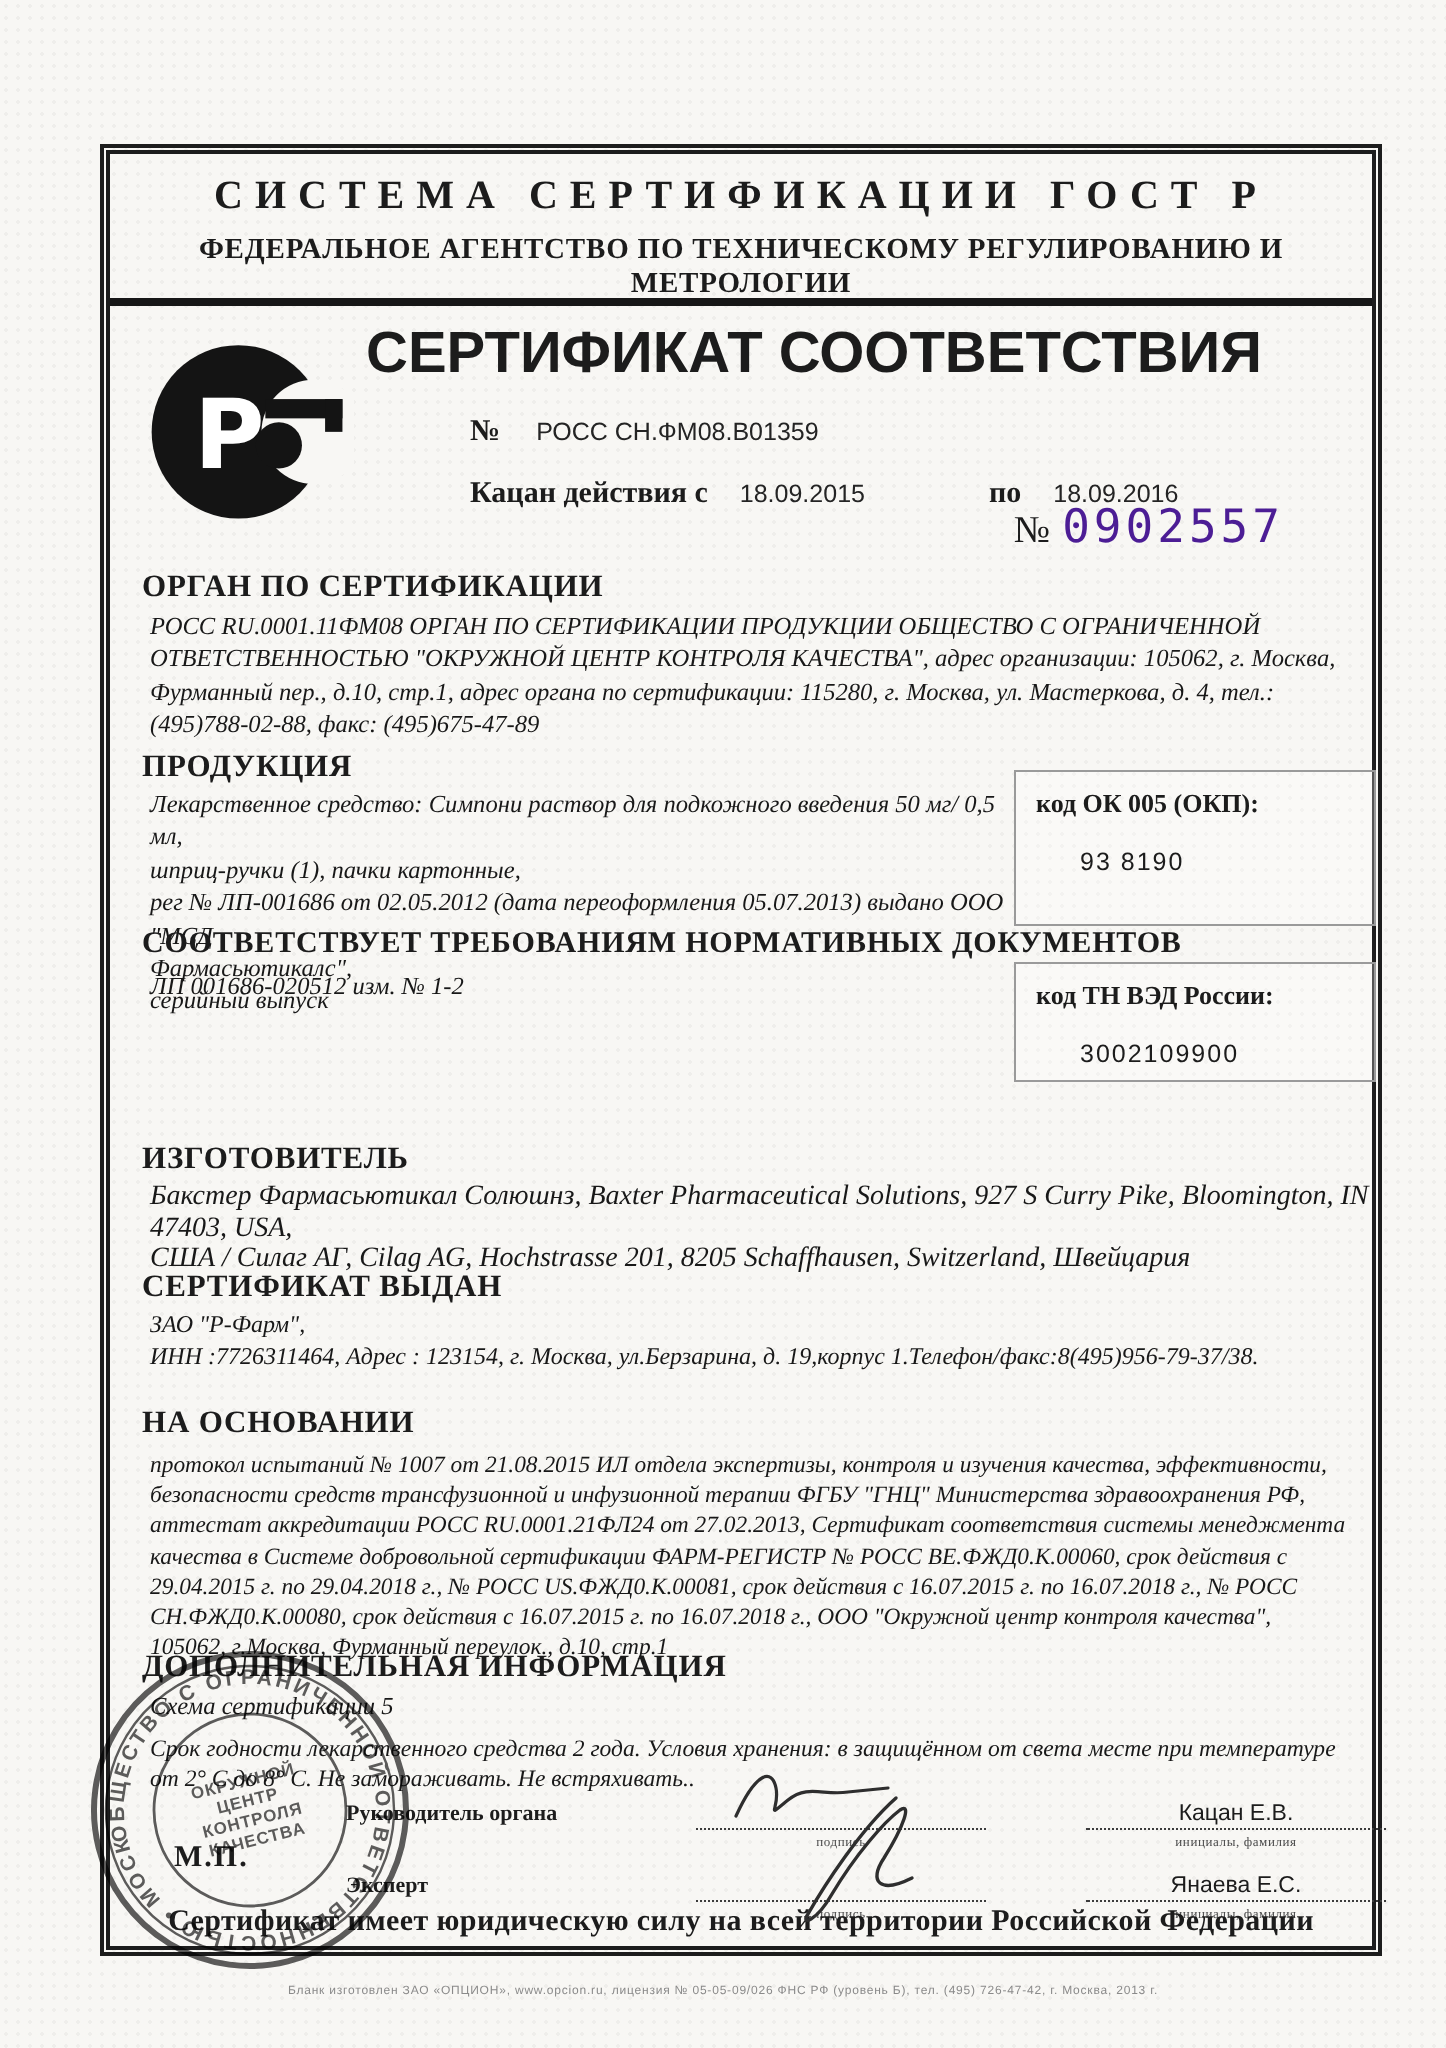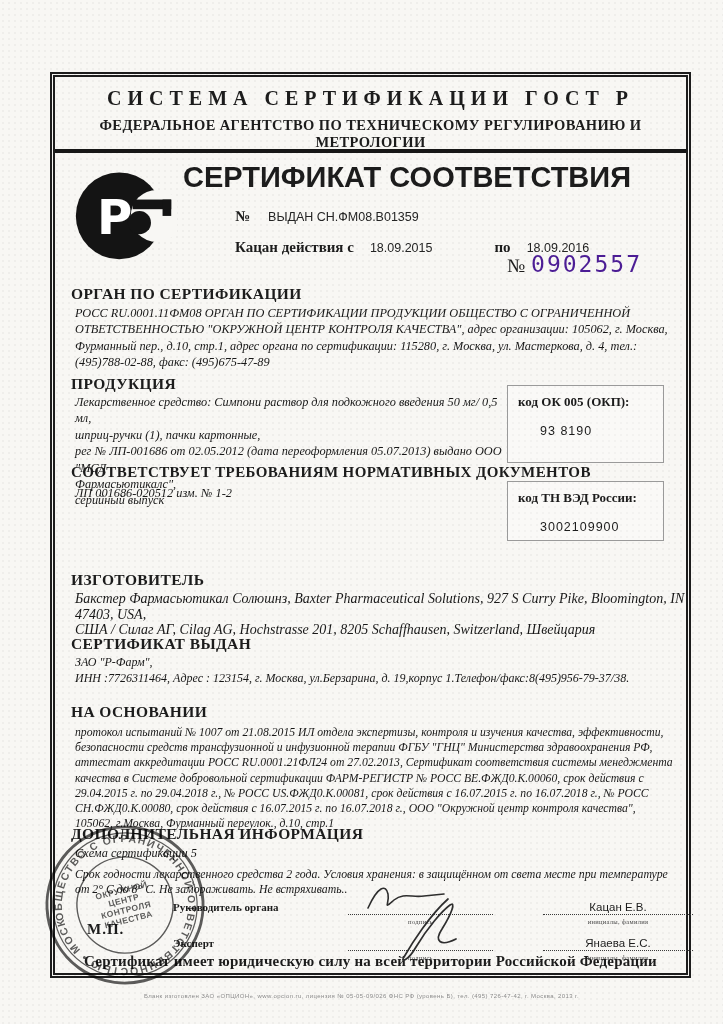--- a/index.html
+++ b/index.html
@@ -52,21 +52,21 @@
   .formno .no-sign { font-size:19px; font-weight:normal; }
   .formno .digits {
     font-family:"DejaVu Sans Mono", monospace;
     font-size:23px; letter-spacing:2px; color:#4c1d95; margin-left:6px;
   }
 
   .sec-h { position:absolute; font-weight:bold; font-size:15.5px; letter-spacing:0.4px; white-space:nowrap; }
   .sec-t { position:absolute; font-style:italic; font-size:12.3px; line-height:16.4px; white-space:pre-line; color:#181818; }
 
   .codebox {
-    position:absolute; left:452px; width:157px;
+    position:absolute; left:452px; width:181px;
     border:1px solid #9a9a9a; background:rgba(255,255,255,0.25);
     padding:8px 8px 6px 10px;
   }
   .codebox .cb-label { font-weight:bold; font-size:13px; white-space:nowrap; }
   .codebox .cb-value { font-family:"Liberation Sans", sans-serif; font-size:12.5px; margin:14px 0 4px 22px; letter-spacing:1px; }
 
   
   .sig-row { position:absolute; left:118px; right:26px; height:30px; }
   .sig-role { position:absolute; left:0; top:2px; font-weight:bold; font-size:11px; white-space:nowrap; }
   .sig-line { position:absolute; border-bottom:1.5px dotted #3c3c3c; height:16px; }
@@ -121,21 +121,21 @@
         <circle cx="71" cy="64" r="12" fill="#141414"></circle>
         <rect x="64" y="40" width="40" height="10" fill="#141414"></rect>
         <rect x="95" y="40" width="9" height="17" fill="#141414"></rect>
       </svg>
     </div>
 
     <div class="doc-title">СЕРТИФИКАТ СООТВЕТСТВИЯ</div>
 
     <div class="certno-row">
       <span class="lbl-serif">№</span>
-      <span class="val-sans">ВЫДАН СН.ФМ08.В01359</span>
+      <span class="val-sans">РОСС СН.ФМ08.В01359</span>
     </div>
 
     <div class="validity-row">
       <span class="lbl-serif">Кацан действия  с</span>
       <span class="val-sans">18.09.2015</span>
       <span class="lbl-serif to-lbl">по</span>
       <span class="val-sans">18.09.2016</span>
     </div>
 
     <div class="formno">

